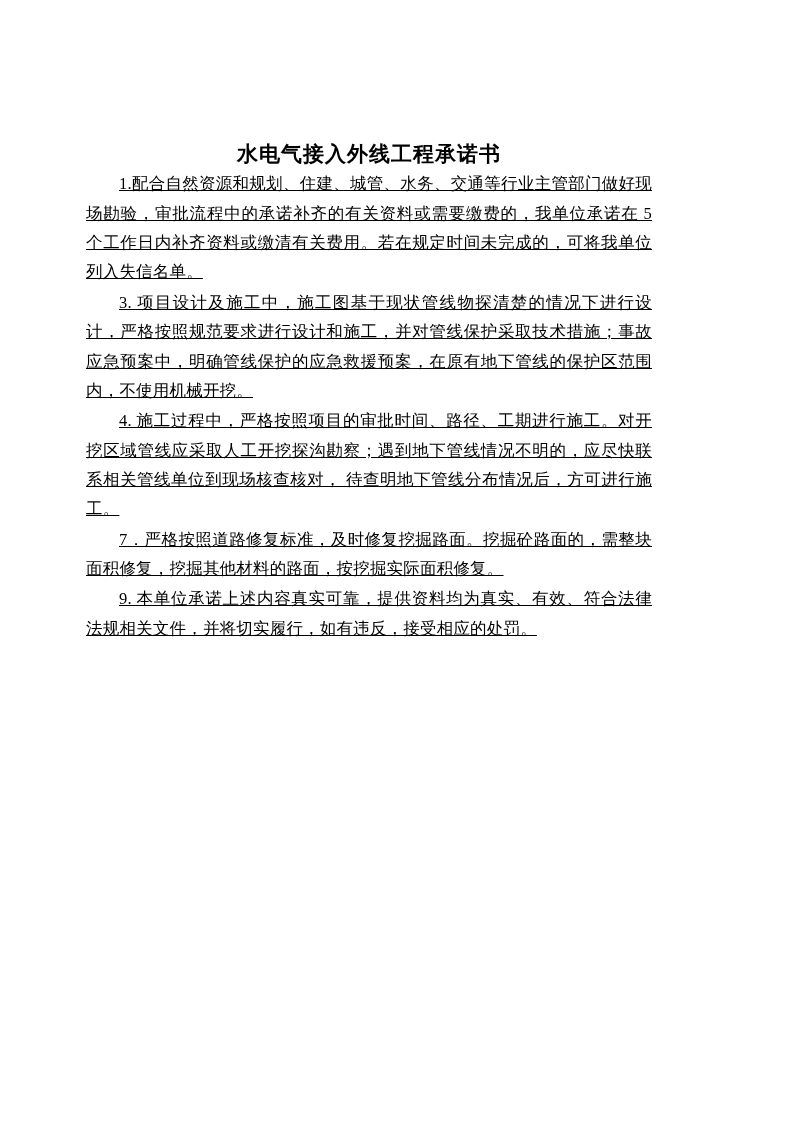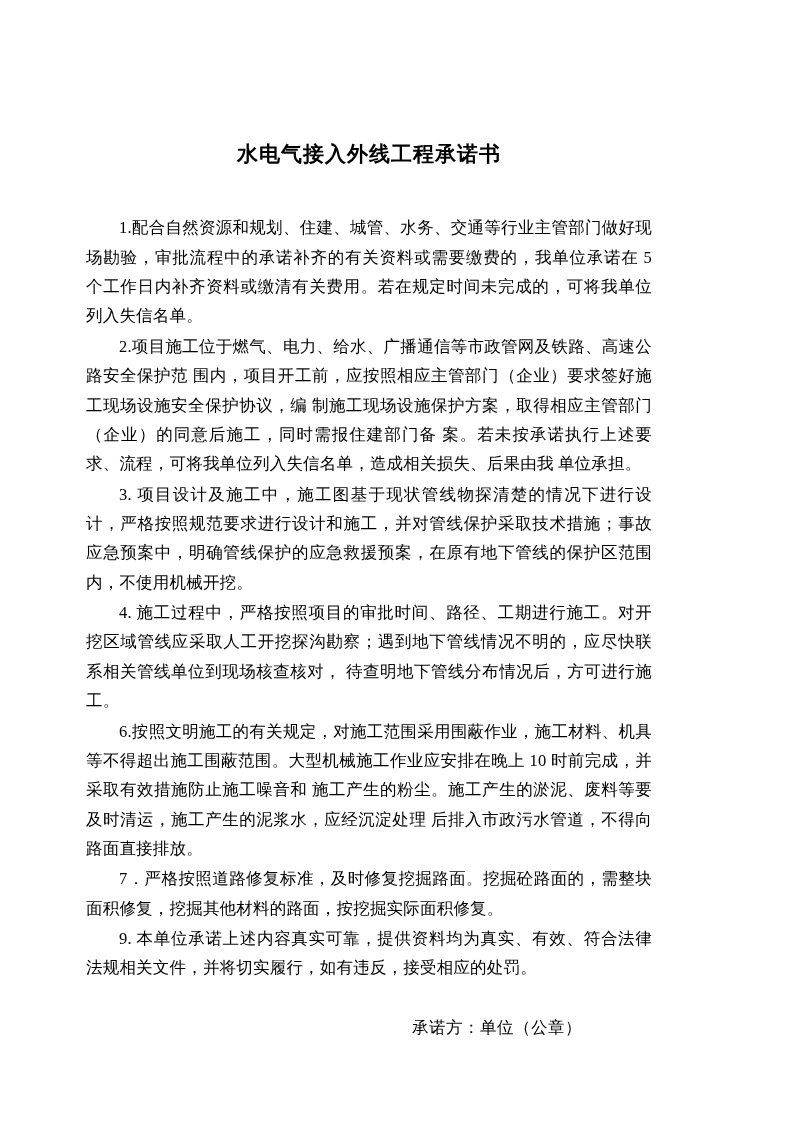--- a/index.html
+++ b/index.html
@@ -24,21 +24,21 @@
   .doc-title {
     text-align: center;
     font-size: 21px;
     font-weight: bold;
     letter-spacing: 1px;
     margin-top: 140px;
     margin-bottom: 0;
     line-height: 1.4;
   }
   .body-block {
-    margin-top: 44px;
+    text-decoration: underline;
   }
   .para {
     font-size: 16.5px;
     line-height: 1.78;
     text-align: justify;
     text-justify: inter-ideograph;
     text-indent: 2em;
     margin: 0 0 1px 0;
     letter-spacing: 0.2px;
   }
@@ -52,23 +52,20 @@
 </style>
 </head>
 <body>
 
 <div class="page">
 
   <h1 class="doc-title">水电气接入外线工程承诺书</h1>
 
   <div class="body-block">
     <p class="para">1.配合自然资源和规划、住建、城管、水务、交通等行业主管部门做好现场勘验，审批流程中的承诺补齐的有关资料或需要缴费的，我单位承诺在 5 个工作日内补齐资料或缴清有关费用。若在规定时间未完成的，可将我单位列入失信名单。</p>
-    <p class="para">2.项目施工位于燃气、电力、给水、广播通信等市政管网及铁路、高速公路安全保护范 围内，项目开工前，应按照相应主管部门（企业）要求签好施工现场设施安全保护协议，编 制施工现场设施保护方案，取得相应主管部门（企业）的同意后施工，同时需报住建部门备 案。若未按承诺执行上述要求、流程，可将我单位列入失信名单，造成相关损失、后果由我 单位承担。</p>
     <p class="para">3. 项目设计及施工中，施工图基于现状管线物探清楚的情况下进行设计，严格按照规范要求进行设计和施工，并对管线保护采取技术措施；事故应急预案中，明确管线保护的应急救援预案，在原有地下管线的保护区范围内，不使用机械开挖。</p>
     <p class="para">4. 施工过程中，严格按照项目的审批时间、路径、工期进行施工。对开挖区域管线应采取人工开挖探沟勘察；遇到地下管线情况不明的，应尽快联系相关管线单位到现场核查核对， 待查明地下管线分布情况后，方可进行施工。</p>
-    <p class="para">6.按照文明施工的有关规定，对施工范围采用围蔽作业，施工材料、机具等不得超出施工围蔽范围。大型机械施工作业应安排在晚上 10 时前完成，并采取有效措施防止施工噪音和 施工产生的粉尘。施工产生的淤泥、废料等要及时清运，施工产生的泥浆水，应经沉淀处理 后排入市政污水管道，不得向路面直接排放。</p>
     <p class="para">7．严格按照道路修复标准，及时修复挖掘路面。挖掘砼路面的，需整块面积修复，挖掘其他材料的路面，按挖掘实际面积修复。</p>
     <p class="para">9. 本单位承诺上述内容真实可靠，提供资料均为真实、有效、符合法律法规相关文件，并将切实履行，如有违反，接受相应的处罚。</p>
   </div>
 
-  <div class="signature">承诺方：单位（公章）</div>
 
 </div>
 
 </body></html>

